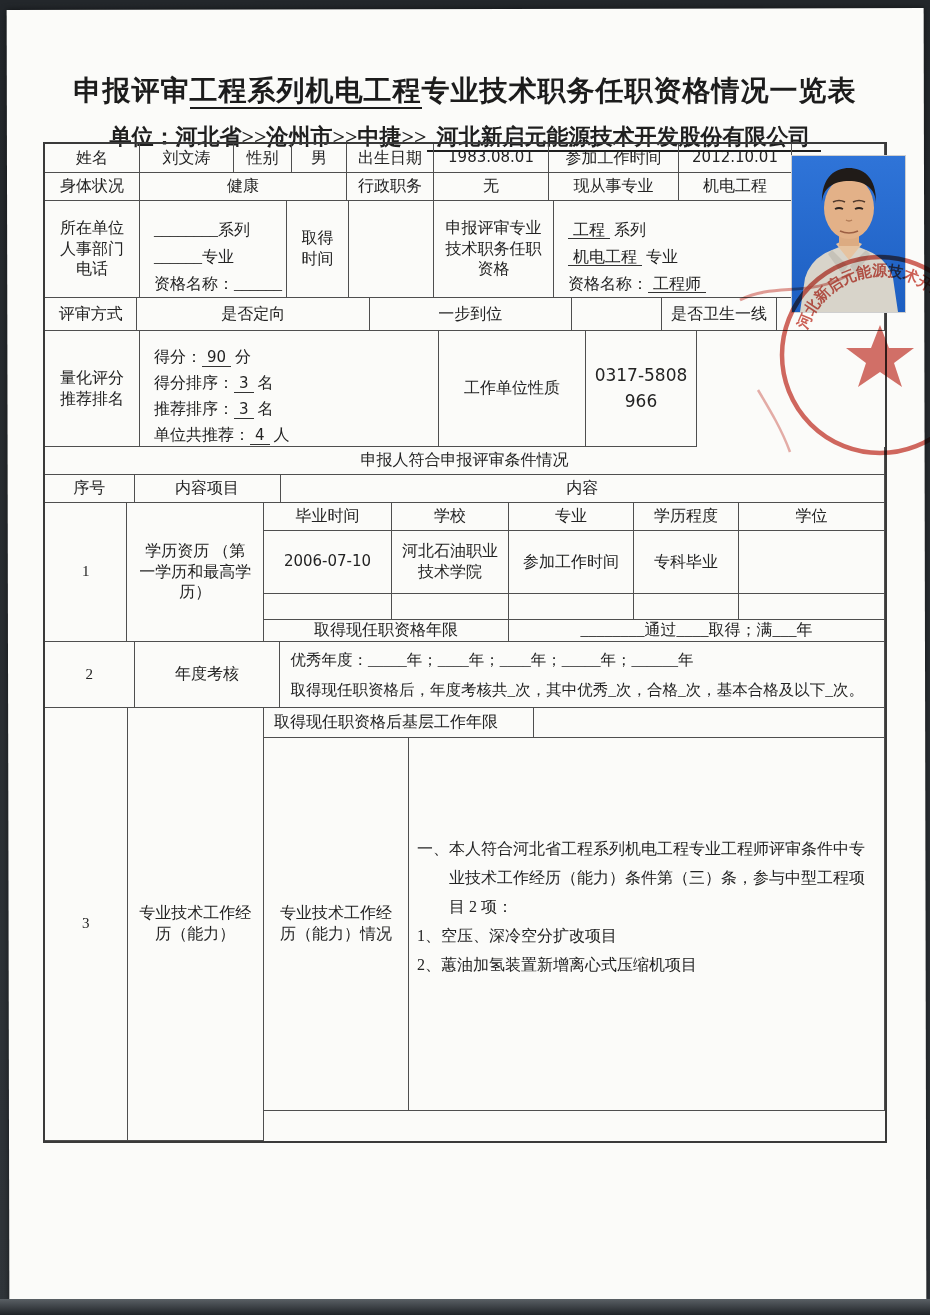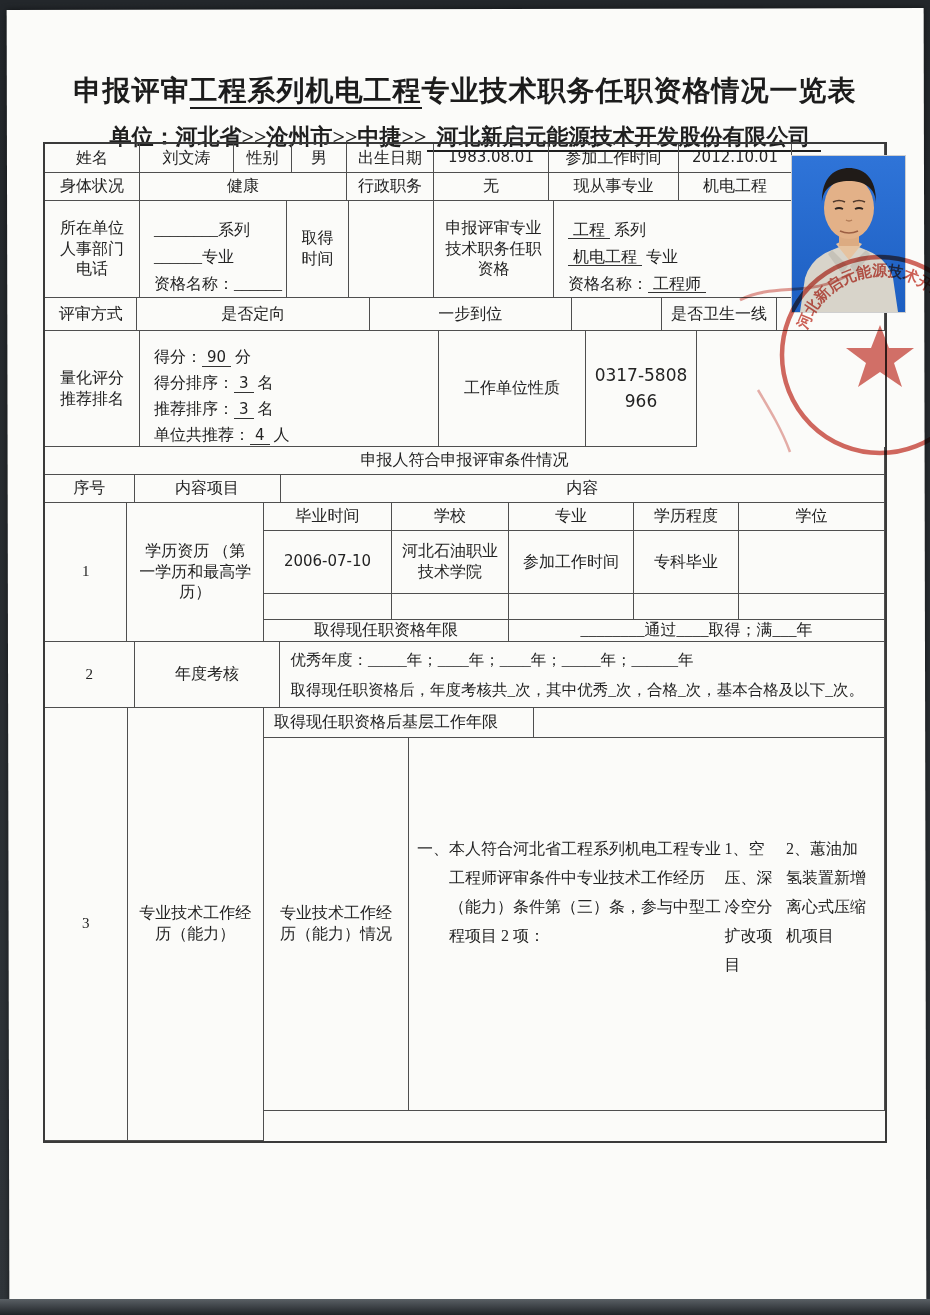--- a/index.html
+++ b/index.html
@@ -32,21 +32,21 @@
        text-align:center; line-height:1.3; overflow:hidden; }
   .left { justify-content:flex-start; text-align:left; }
   .num { font-family:"DejaVu Sans", sans-serif; font-size:15px; }
   .small { font-size:15px; }
   .uv { border-bottom:1.5px solid #333; padding:0 5px; }
   .formlines { display:block; padding:20px 0 6px 14px; line-height:27px; }
   .phone-wrap { width:103px; word-break:break-all; text-align:center;
                 font-family:"DejaVu Sans", sans-serif; font-size:17px; line-height:1.5; }
 
   
-  .exp-content { flex-direction:row; align-items:flex-start; justify-content:flex-start;
+  .exp-content { flex-direction:column; align-items:flex-start; justify-content:flex-start;
                  padding:96px 12px 0 8px; line-height:29px; font-size:16px; text-align:left; }
   .para { padding-left:2em; text-indent:-2em; }
 
   .assess { flex-direction:column; align-items:flex-start; justify-content:center;
             padding:4px 10px; font-size:15.5px; line-height:30px; text-align:left; }
 
   
   .photo { position:absolute; left:792px; top:156px; width:113px; height:156px;
            outline:1px solid #cfcfcf; }
   

